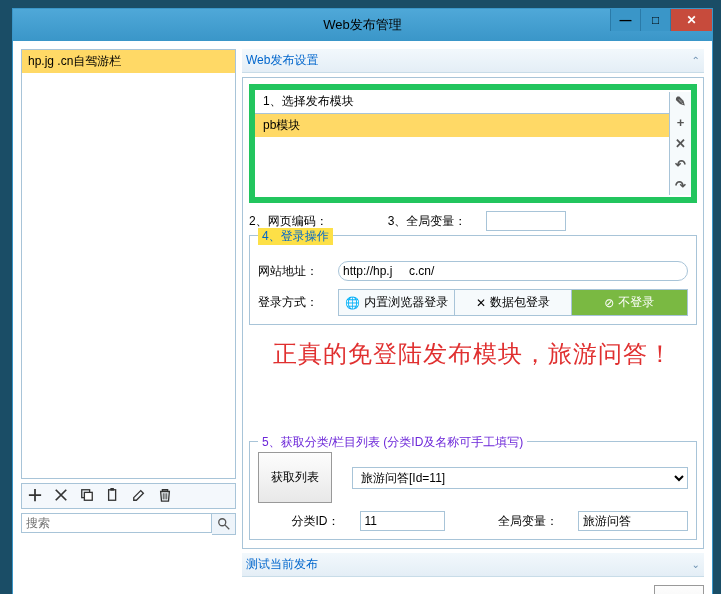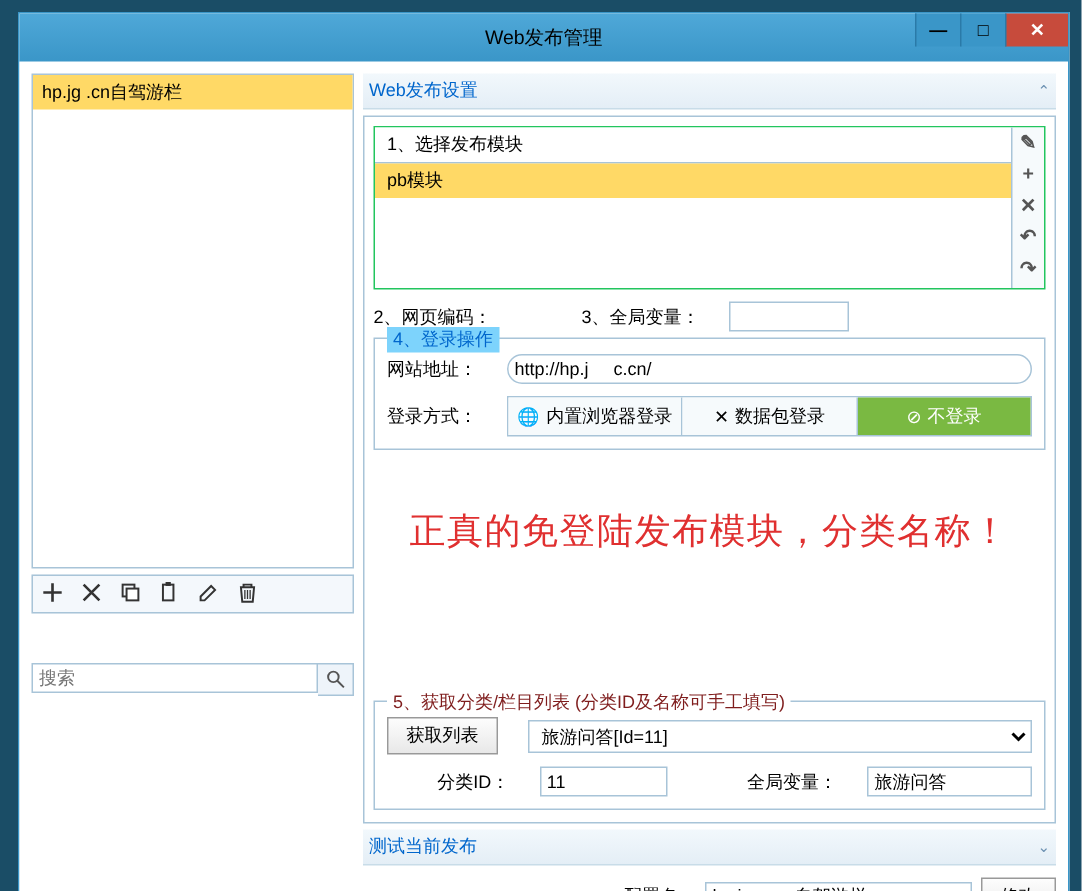--- a/index.html
+++ b/index.html
@@ -10,55 +10,55 @@
 .titlebar-buttons { position: absolute; right: 0; top: 0; display: flex; height: 22px; }
 .tbtn { width: 30px; height: 22px; display: flex; align-items: center; justify-content: center; border-left: 1px solid #2a7aa8; font-weight: bold; }
 .tbtn.min { background: #3a96c8; color: #000; }
 .tbtn.max { background: #3a96c8; color: #000; }
 .tbtn.close { background: #c74b3c; color: #fff; width: 42px; }
 .body { padding: 8px; background: #fff; display: flex; gap: 6px; }
 .left-panel { width: 215px; display: flex; flex-direction: column; gap: 4px; }
 .right-panel { flex: 1; display: flex; flex-direction: column; gap: 4px; position: relative; }
 .panel-title { color: #0066cc; font-size: 12px; padding: 3px 4px; border-bottom: 1px solid #c8dce8; background: linear-gradient(#f2f8fc, #e4eef6); display: flex; justify-content: space-between; align-items: center; }
 .panel-title .collapse-icon { color: #6a8fb0; font-size: 10px; }
-.list-box { border: 1px solid #a8c4d8; height: 330px; background: #fff; }
+.list-box { border: 1px solid #a8c4d8; height: 430px; background: #fff; }
 .list-item.selected { background: #ffd966; padding: 3px 6px; }
 .toolbar { border: 1px solid #a8c4d8; padding: 4px 6px; display: flex; gap: 10px; align-items: center; background: #f4f8fc; }
 .tool-icon { width: 16px; height: 16px; color: #444; cursor: pointer; }
-.search-row { display: flex; gap: 0; margin-top: 29px; }
+.search-row { display: flex; gap: 0; }
 .search-input { flex: 1; border: 1px solid #a8c4d8; padding: 3px 6px; height: 22px; }
 .search-btn { width: 24px; height: 22px; border: 1px solid #a8c4d8; border-left: none; background: #eef4fa; display: flex; align-items: center; justify-content: center; }
 
 .settings-body { border: 1px solid #a8c4d8; padding: 6px; background: #fff; height: 472px; position: relative; }
-.module-section { border: 1px solid #22c55e; display: flex; }
+.module-section { border: 6px solid #22c55e; display: flex; align-items: center; }
 .module-list { flex: 1; }
 .module-header { padding: 3px 8px; background: #fff; border-bottom: 1px solid #a8c4d8; }
 .module-item { background: #ffd966; padding: 3px 8px; }
 .module-empty { height: 60px; }
 .module-icons { width: 22px; border-left: 1px solid #a8c4d8; display: flex; flex-direction: column; align-items: center; padding: 2px 0; gap: 6px; background: #f6fafc; }
 .module-icons span { font-weight: bold; color: #555; cursor: pointer; font-size: 13px; }
 
 .row { display: flex; align-items: center; gap: 20px; margin-top: 8px; }
 .row label { white-space: nowrap; }
 input[type=text], select { border: 1px solid #a8c4d8; padding: 2px 4px; height: 20px; background: #fff; }
 select { height: 22px; }
 
 .fieldset { border: 1px solid #a8c4d8; padding: 6px 8px 8px; margin-top: 4px; position: relative; }
-.fieldset-title { position: absolute; top: -8px; left: 8px; background: #7dd3fc; padding: 0 4px; color: #0066cc; }
+.fieldset-title { position: absolute; top: -8px; left: 8px; background: #fde047; padding: 0 4px; color: #0066cc; }
 .login-buttons { display: flex; border: 1px solid #a8c4d8; }
 .login-btn { flex: 1; padding: 4px 6px; text-align: center; border-right: 1px solid #a8c4d8; display: flex; align-items: center; justify-content: center; gap: 4px; }
 .login-btn:last-child { border-right: none; }
 .login-btn.active { background: #7ab942; color: #fff; }
 .login-btn:not(.active) { background: #f6fafc; }
 
 .overlay-text { position: absolute; top: 260px; left: 20px; right: 20px; color: #e03030; font-size: 24px; font-weight: 400; letter-spacing: 1px; text-align: center; }
 
 .category-section { position: absolute; bottom: 8px; left: 6px; right: 6px; border: 1px solid #a8c4d8; padding: 8px; }
-.category-title { position: absolute; top: -8px; left: 8px; background: #fff; padding: 0 4px; color: #7f1d1d; }
-.btn { border: 1px solid #999; background: linear-gradient(#fdfdfd, #e8e8e8); padding: 3px 12px; cursor: pointer; }
+.category-title { position: absolute; top: -8px; left: 8px; background: #fff; padding: 0 4px; color: #6d28d9; }
+.btn { border: 1px solid #999; background: linear-gradient(#fdfdfd, #e8e8e8); padding: 16px 12px; cursor: pointer; }
 
 .bottom-row { display: flex; align-items: center; gap: 6px; margin-top: 4px; }
 .bottom-row input { flex: 1; }
 
 svg { width: 14px; height: 14px; }
 </style>
 </head>
 <body>
 
 <div class="window">
@@ -134,21 +134,21 @@
 
         <div class="row">
           <label>2、网页编码：</label>
           <span style="width:20px"></span>
           <label>3、全局变量：</label>
           <input type="text" style="width: 80px;" value="">
         </div>
 
         <div class="fieldset">
           <div class="fieldset-title">4、登录操作</div>
-          <div class="row" style="margin-top:4px">
+          <div class="row" style="margin-top:19px">
             <label>网站地址：</label>
             <input type="text" style="flex: 1 1 0%; border-radius: 10px;" value="http://hp.j     c.cn/">
           </div>
           <div class="row">
             <label>登录方式：</label>
             <div class="login-buttons" style="flex:1">
               <div class="login-btn">
                   <span>🌐</span>
                   <span>内置浏览器登录</span>
                 </div>
@@ -157,21 +157,21 @@
                   <span>数据包登录</span>
                 </div>
               <div class="login-btn active">
                   <span>⊘</span>
                   <span>不登录</span>
                 </div>
             </div>
           </div>
         </div>
 
-        <div class="overlay-text">正真的免登陆发布模块，分类名称！</div>
+        <div class="overlay-text">正真的免登陆发布模块，旅游问答！</div>
 
         <div class="category-section">
           <div class="category-title">5、获取分类/栏目列表  (分类ID及名称可手工填写)</div>
           <div class="row" style="margin-top:2px">
             <button class="btn">获取列表</button>
             <select style="flex:1"><option>旅游问答[Id=11]</option></select>
           </div>
           <div class="row">
             <span style="width:30px"></span>
             <label>分类ID：</label>

